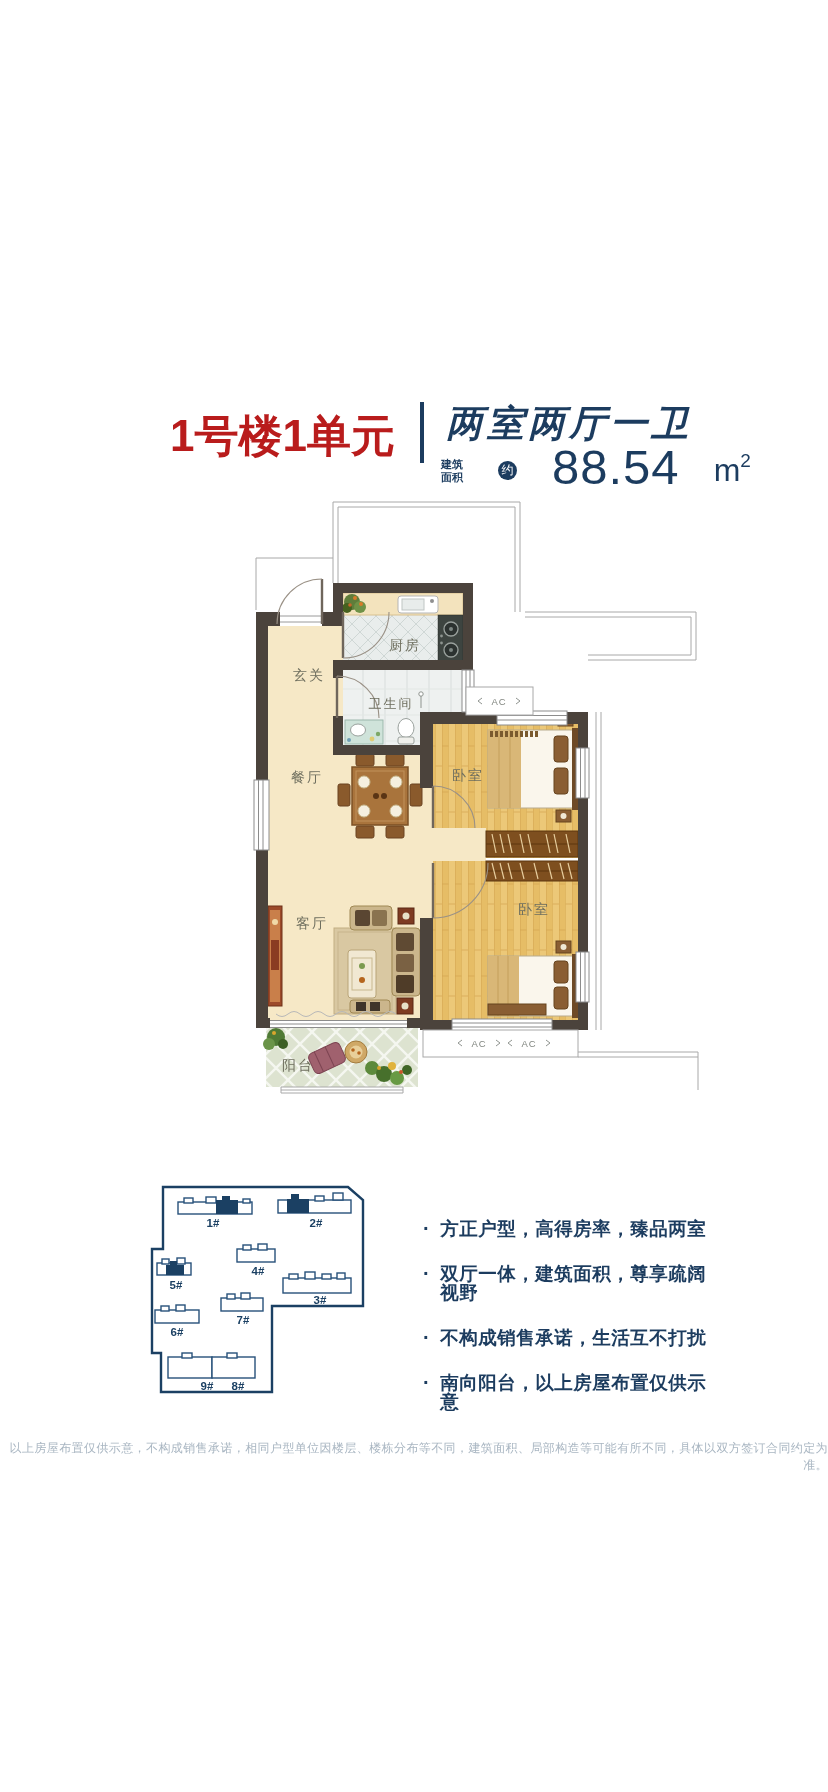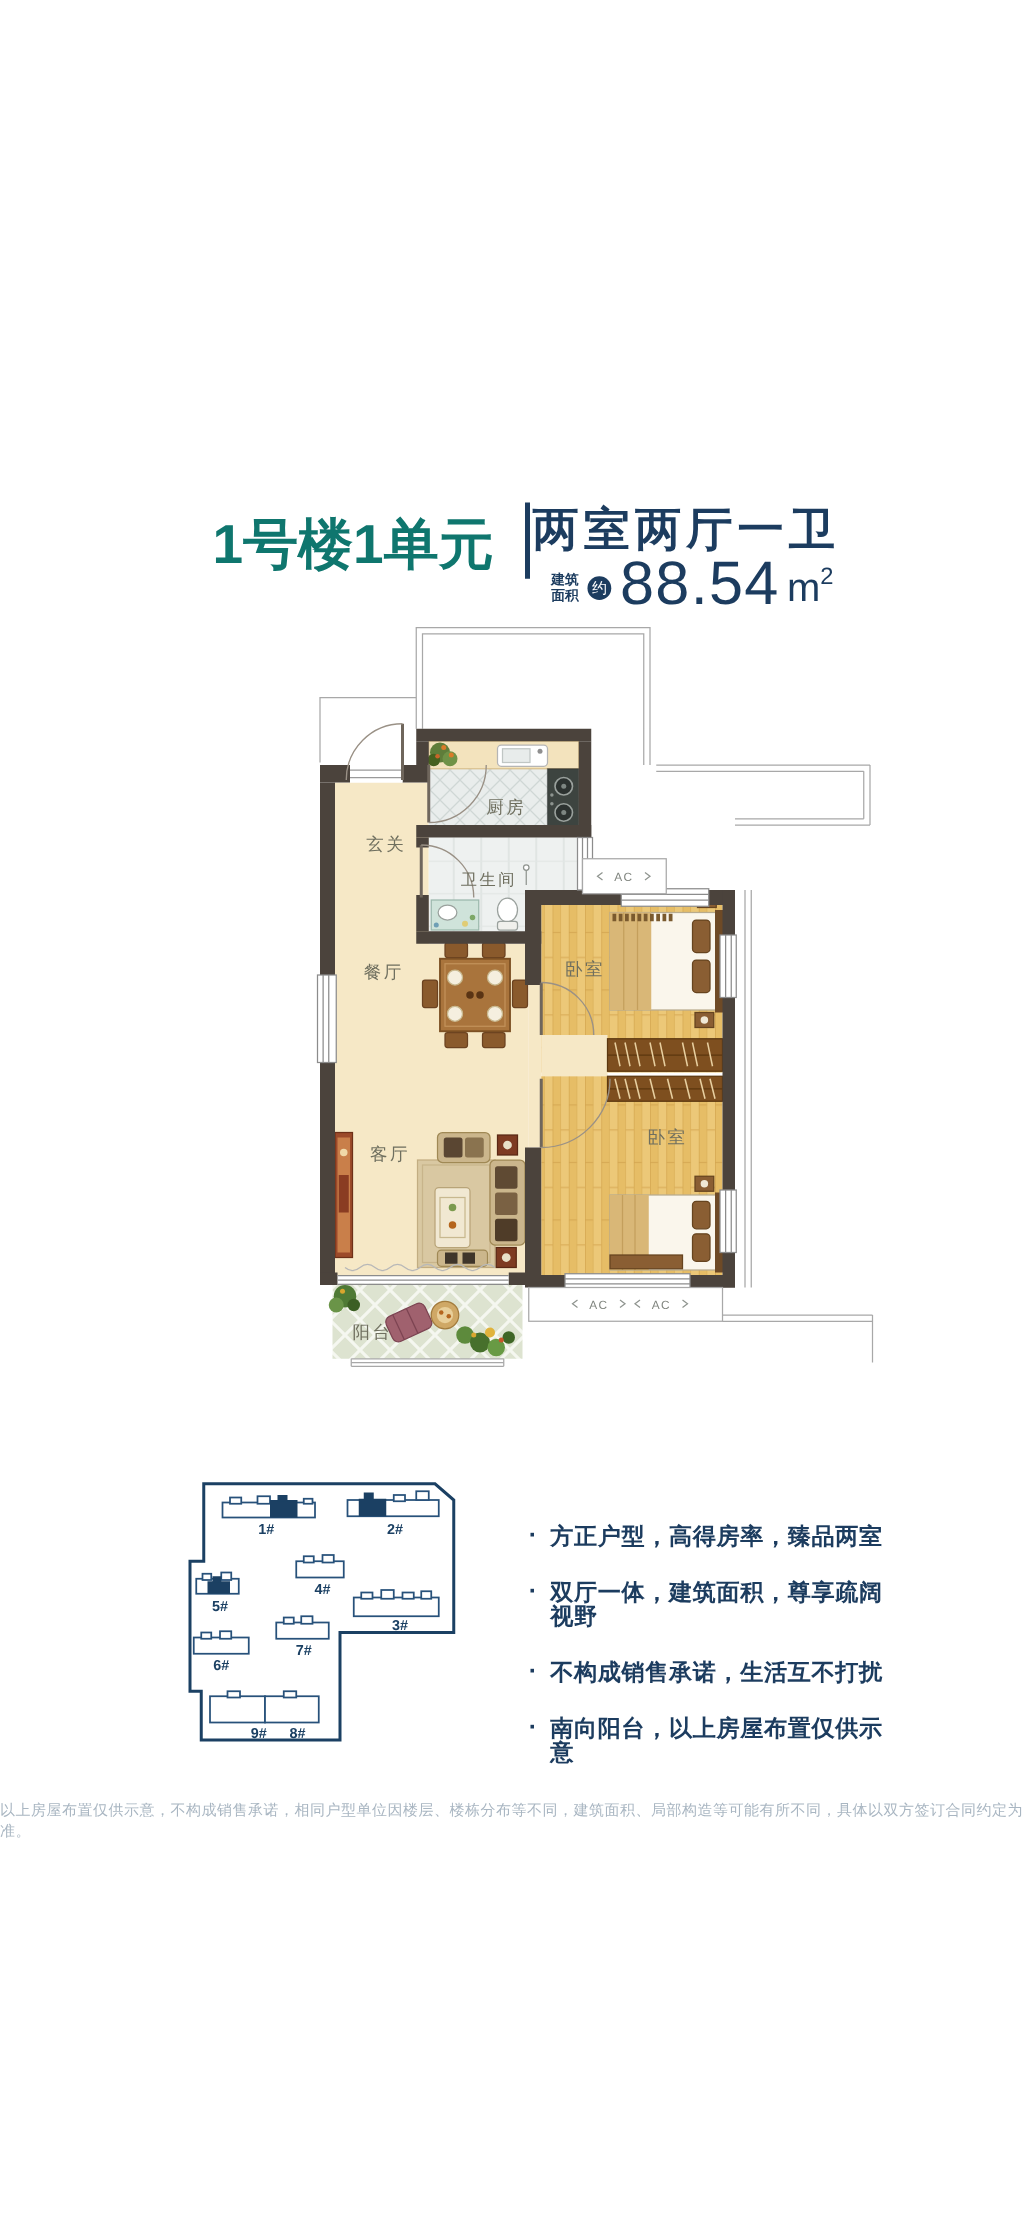--- a/index.html
+++ b/index.html
@@ -1,38 +1,38 @@
 <!DOCTYPE html>
 <html><head>
 <meta charset="utf-8">
 <style>
   html,body{margin:0;padding:0;background:#ffffff;}
   body{width:828px;height:1792px;position:relative;overflow:hidden;
        font-family:"Liberation Sans","DejaVu Sans",sans-serif;}
   .abs{position:absolute;}
   
-  .unit-title{left:170px;top:414px;font-size:44px;font-weight:bold;color:#0f766e;
+  .unit-title{left:170px;top:414px;font-size:44px;font-weight:bold;color:#b91c1c;
               line-height:1;letter-spacing:0px;}
   .hdr-divider{left:420px;top:402px;width:4px;height:61px;background:#1c3c5f;}
-  .layout-type{left:426px;top:405px;font-size:37px;font-weight:bold;color:#1c3c5f;
-               line-height:1;letter-spacing:4px;}
-  .area-row{left:441px;top:447px;display:flex;align-items:flex-end;color:#1c3c5f;}
+  .layout-type{left:446px;top:405px;font-size:37px;font-weight:bold;color:#1c3c5f;
+               line-height:1;letter-spacing:4px;font-style:italic;}
+  .area-row{left:441px;top:447px;display:flex;align-items:flex-end;color:#1c3c5f;gap:28px;}
   .area-label{font-size:11px;font-weight:bold;line-height:12.5px;margin-bottom:4px;}
   .area-circle{width:19px;height:19px;border-radius:50%;background:#1c3c5f;color:#fff;
                font-size:12px;line-height:19px;text-align:center;margin:0 7px 7px 7px;}
   .area-value{font-size:49px;font-weight:normal;line-height:0.82;letter-spacing:1px;margin-bottom:0px;}
   .area-unit{font-size:32px;line-height:0.9;margin-left:6px;margin-bottom:2px;font-weight:400;}
   .area-sup{font-size:19px;vertical-align:14px;line-height:0;}
   
   .features{left:423px;top:1219px;width:300px;}
   .feature-row{display:flex;align-items:flex-start;margin-bottom:26px;
                font-size:18.5px;font-weight:bold;color:#1c3c5f;line-height:19px;letter-spacing:0.5px;}
   .bullet{margin-right:10px;font-size:20px;line-height:18px;}
   
-  .disclaimer{left:0;top:1440px;width:828px;text-align:left;font-size:12px;
+  .disclaimer{left:0;top:1440px;width:828px;text-align:right;font-size:12px;
               color:#a9b6c2;letter-spacing:0.4px;}
   svg text{font-family:"Liberation Sans","DejaVu Sans",sans-serif;}
 </style>
 </head>
 <body>
 
 <div class="abs unit-title">1号楼1单元</div>
 <div class="abs hdr-divider"></div>
 <div class="abs layout-type">两室两厅一卫</div>
 <div class="abs area-row">

